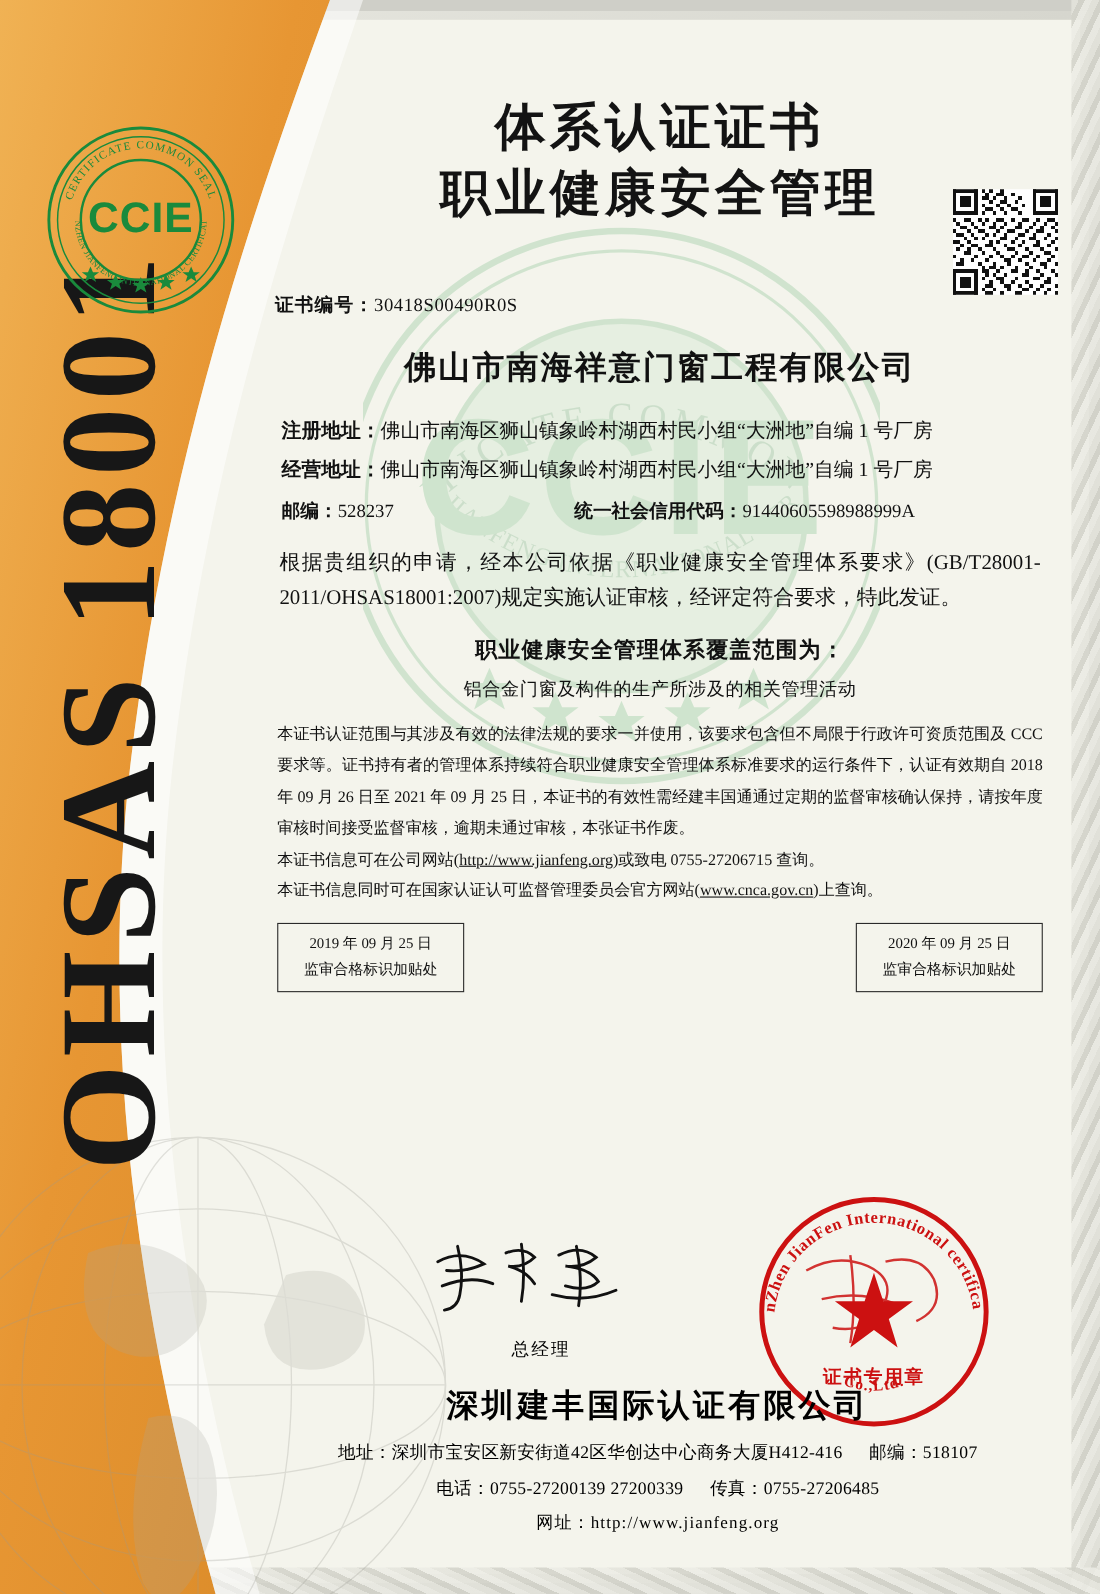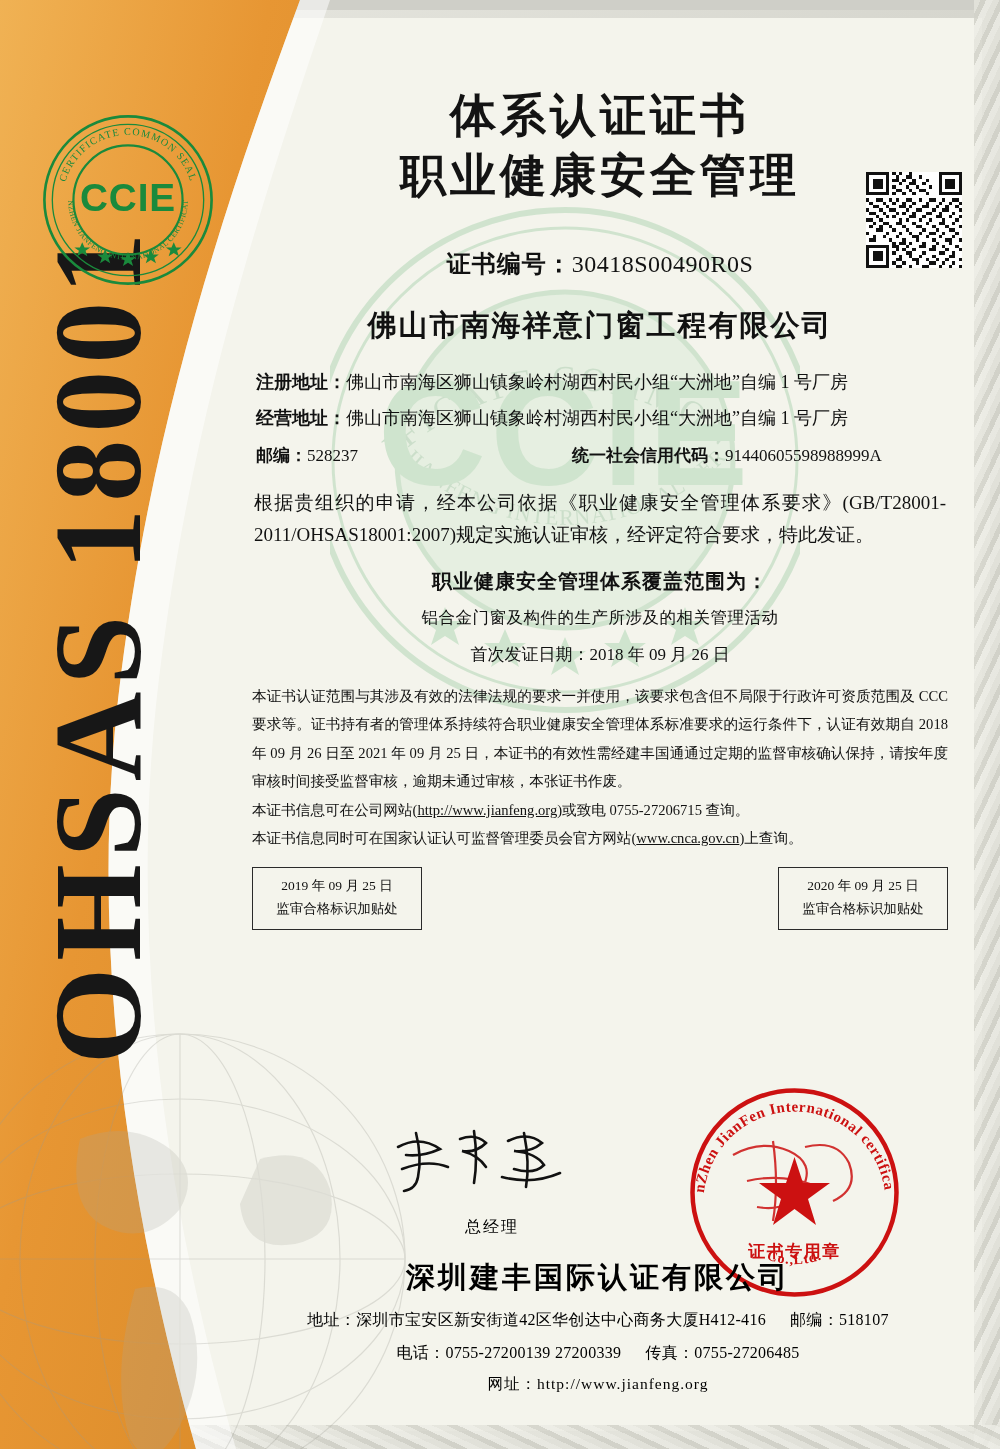--- a/index.html
+++ b/index.html
@@ -109,24 +109,24 @@
 
   
   .qr {
     position: absolute; right: 38px; top: 172px;
     width: 96px; height: 96px;
     z-index: 4;
   }
 
   .cert-no {
     position: relative; z-index: 3;
-    margin-top: 42px;
-    text-align: center;
-    font-family: "Liberation Serif", serif;
-    font-size: 24px;
+    margin-top: 60px;
+    text-align: left;
+    font-family: "Liberation Serif", serif;
+    font-size: 17px;
     letter-spacing: 1px;
   }
   .cert-no .label { font-weight: 600; }
   .cert-no .value { font-family:"Liberation Serif",serif; letter-spacing: .5px; }
 
   .company {
     position: relative; z-index: 3;
     margin-top: 26px;
     text-align: center;
     font-family: "Liberation Serif", serif;
@@ -147,21 +147,21 @@
   .addr-row .k { font-weight: 600; }
 
   .meta-row {
     position: relative; z-index: 3;
     display: flex;
     margin-top: 8px;
     font-family: "Liberation Serif", serif;
     font-size: 17px;
     padding-left: 6px;
   }
-  .meta-row .post { width: 316px; }
+  .meta-row .post { width: 266px; }
   .meta-row .k { font-weight: 600; }
 
   .body-para {
     position: relative; z-index: 3;
     margin-top: 20px;
     font-family: "Liberation Serif", serif;
     font-size: 19px;
     line-height: 1.72;
     text-align: justify;
     padding: 0 4px;
@@ -583,23 +583,20 @@
       <div>
         <span class="k">统一社会信用代码：</span><span>91440605598988999A</span>
       </div>
     </div>
 
     <div class="body-para">根据贵组织的申请，经本公司依据《职业健康安全管理体系要求》(GB/T28001-2011/OHSAS18001:2007)规定实施认证审核，经评定符合要求，特此发证。</div>
 
     <div class="scope-head">职业健康安全管理体系覆盖范围为：</div>
     <div class="scope-text">铝合金门窗及构件的生产所涉及的相关管理活动</div>
 
-    <div class="first-issue">
-      <span>首次发证日期：</span><span>2018 年 09 月 26 日</span>
-    </div>
 
     <div class="fine-print">
       <p>本证书认证范围与其涉及有效的法律法规的要求一并使用，该要求包含但不局限于行政许可资质范围及 CCC 要求等。证书持有者的管理体系持续符合职业健康安全管理体系标准要求的运行条件下，认证有效期自 2018 年 09 月 26 日至 2021 年 09 月 25 日，本证书的有效性需经建丰国通通过定期的监督审核确认保持，请按年度审核时间接受监督审核，逾期未通过审核，本张证书作废。</p>
       <p>
         <span>本证书信息可在公司网站(</span><span class="link">http://www.jianfeng.org</span><span>)或致电 0755-27206715 查询。</span>
       </p>
       <p>
         <span>本证书信息同时可在国家认证认可监督管理委员会官方网站(</span><span class="link">www.cnca.gov.cn</span><span>)上查询。</span>
       </p>
     </div>

